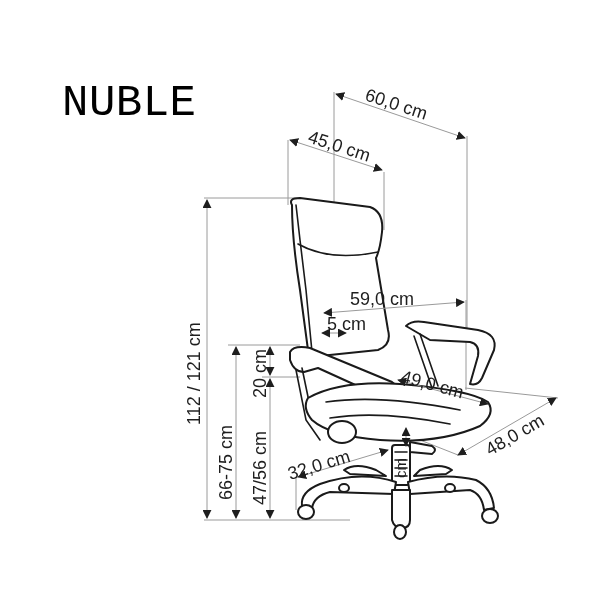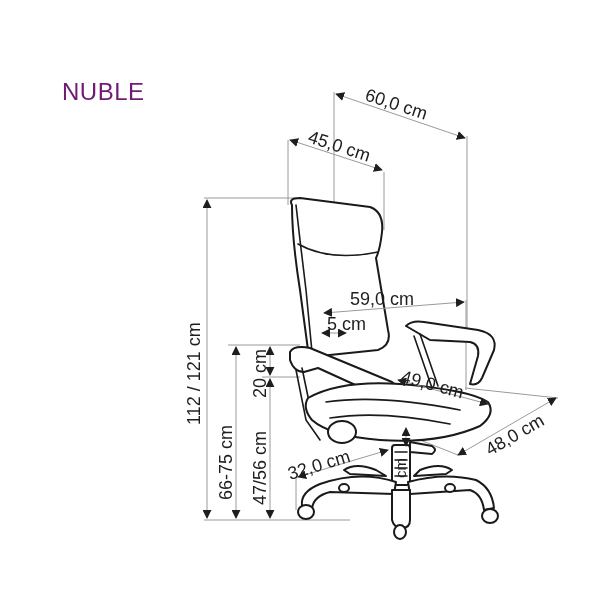--- a/index.html
+++ b/index.html
@@ -1,17 +1,17 @@
 <!DOCTYPE html>
 <html><head>
   <meta charset="utf-8">
   <style>
     html, body { margin: 0; padding: 0; background: #ffffff; }
     body { width: 600px; height: 600px; position: relative; overflow: hidden; font-family: "Liberation Sans", sans-serif; }
-    .title { position: absolute; left: 62px; top: 78px; font-size: 24px; color: #701a75; letter-spacing: 0.5px; font-family: Liberation Sans, sans-serif; }
+    .title { position: absolute; left: 62px; top: 78px; font-size: 44px; color: #000000; letter-spacing: 0.5px; font-family: Liberation Mono, monospace; }
     svg.drawing { position: absolute; left: 0; top: 0; }
     .dim-text { font-family: "Liberation Sans", sans-serif; font-size: 18px; fill: #1e1e1e; }
     .dim-line { stroke: #9a9a9a; stroke-width: 1; fill: none; }
     .chair { stroke: #1a1a1a; stroke-width: 2; fill: #ffffff; stroke-linejoin: round; stroke-linecap: round; }
     .chair-thin { stroke: #1a1a1a; stroke-width: 1.6; fill: none; stroke-linecap: round; }
     .arrow { fill: #1e1e1e; }
   </style>
 </head>
 <body>
 

